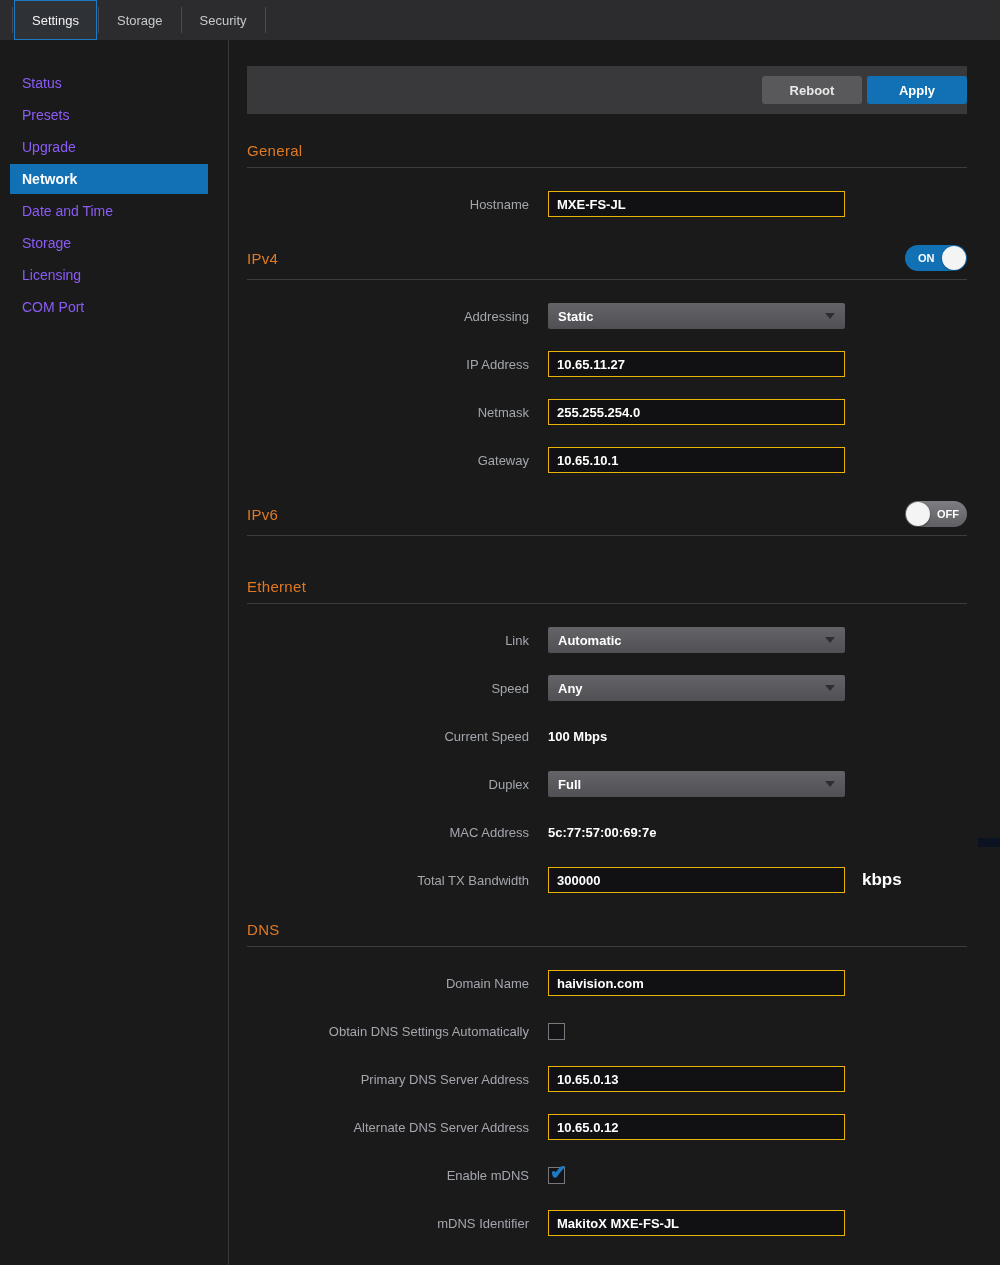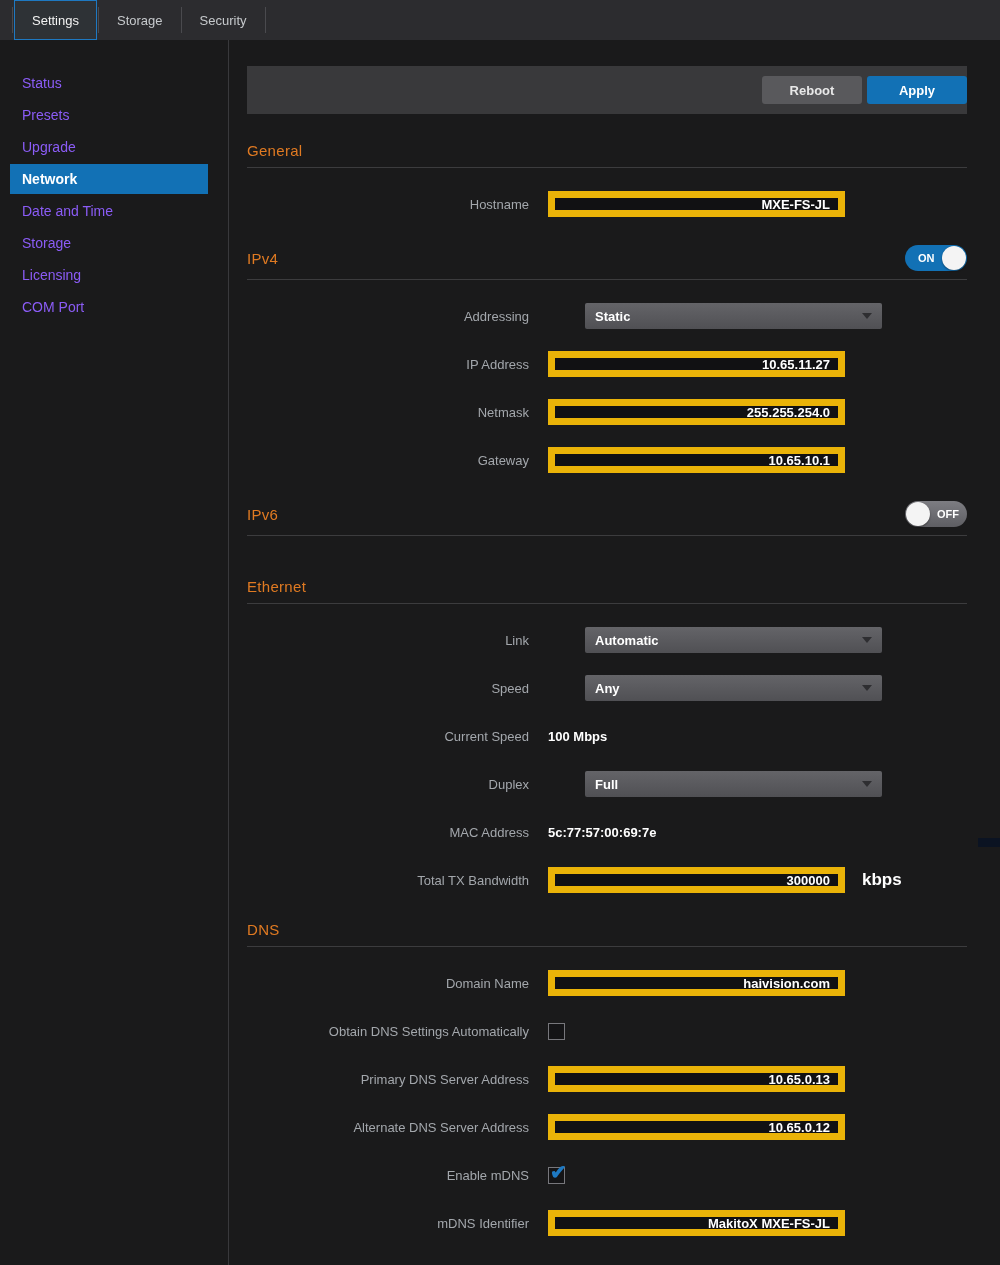--- a/index.html
+++ b/index.html
@@ -60,34 +60,33 @@
   .section-title { color:#e07a22; font-size:15px; font-weight:400; letter-spacing:.3px; }
   .section-body { padding-top:23px; }
 
   .form-row { display:flex; align-items:center; height:26px; margin-bottom:22px; }
   .form-label {
     width:301px; padding-right:19px; text-align:right;
     font-size:13px; color:#a3a7ac; flex:none;
   }
   .text-input {
     width:297px; height:26px; padding:0 8px;
-    background:#111113; border:7px solid #eab308;
+    background:#111113; border:1px solid #eab308;
     color:#ffffff; font-size:13px; font-weight:600;
     font-family:inherit;
-    text-align:right;
   }
   .static-value { font-size:13px; font-weight:600; color:#ffffff; }
   .unit { margin-left:8px; font-size:17px; font-weight:700; color:#ffffff;padding-left:9px; }
 
   
   .select {
     width:297px; height:26px; padding:0 10px; border-radius:2px;
     background:linear-gradient(#646468,#505054);
     display:flex; align-items:center; justify-content:space-between;
-    color:#ffffff; font-size:13px; font-weight:600; cursor:pointer;margin-left:37px;
+    color:#ffffff; font-size:13px; font-weight:600; cursor:pointer;
   }
   .select .arrow {
     width:0; height:0;
     border-left:5px solid transparent; border-right:5px solid transparent;
     border-top:6px solid #2e2e31;
   }
 
   
   .toggle {
     width:62px; height:26px; border-radius:13px;

